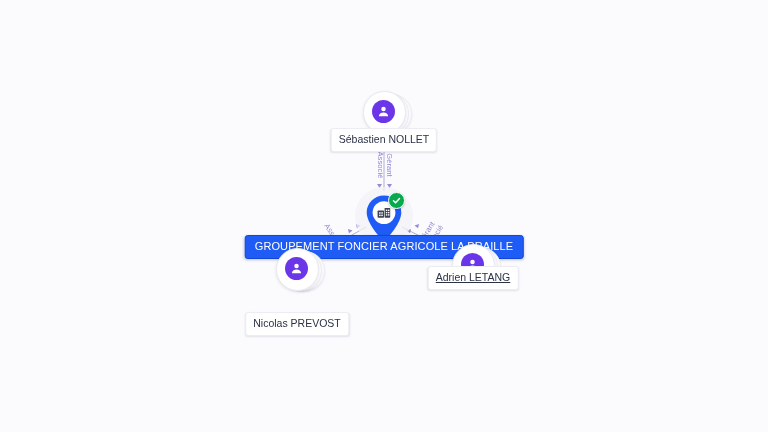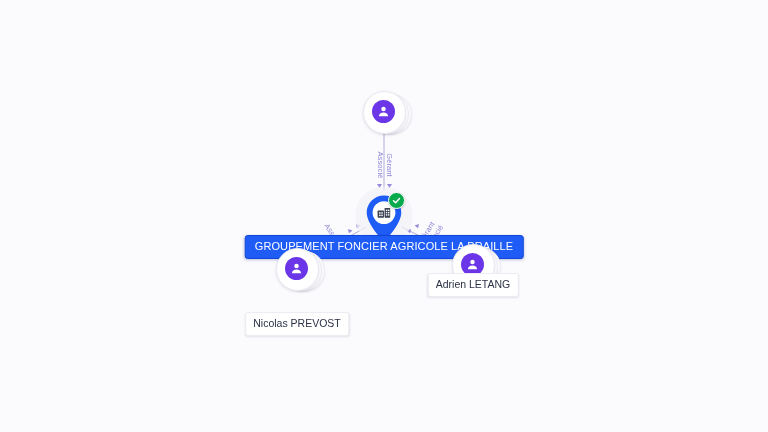--- a/index.html
+++ b/index.html
@@ -206,20 +206,21 @@
       <div class="stack-ring r2"></div>
       <div class="stack-ring r1"></div>
       <div class="avatar-disc">
         <svg width="15" height="15" viewBox="0 0 24 24" fill="#ffffff" xmlns="http://www.w3.org/2000/svg">
           <circle cx="12" cy="8" r="3.6"></circle>
           <path d="M4.6 19.4c0-3.9 3.3-6 7.4-6s7.4 2.1 7.4 6z"></path>
         </svg>
       </div>
     </div>
   </div>
+  <div class="name-chip" style="left:384px; top:128px;">Sébastien NOLLET</div>
 
   <div class="node" style="left:384px; top:216px;">
     <div class="pin-halo"></div>
     <div class="pin-wrap">
       <svg width="42" height="50" viewBox="0 0 42 50" xmlns="http://www.w3.org/2000/svg">
         <path d="M21 1.6C11.4 1.6 3.7 9.2 3.7 18.6c0 10.2 12.6 24.4 16.1 28.2a1.6 1.6 0 0 0 2.4 0C25.7 43 38.3 28.8 38.3 18.6 38.3 9.2 30.6 1.6 21 1.6z" fill="#1f5cf5"></path>
         <circle cx="21" cy="18.6" r="11.4" fill="#ffffff"></circle>
         <g fill="#3b4252">
           <rect x="14.6" y="16.6" width="6.4" height="7.2" rx="0.7"></rect>
           <rect x="21.6" y="13.9" width="5.6" height="9.9" rx="0.7"></rect>
@@ -265,15 +266,15 @@
       <div class="stack-ring r2"></div>
       <div class="stack-ring r1"></div>
       <div class="avatar-disc">
         <svg width="15" height="15" viewBox="0 0 24 24" fill="#ffffff" xmlns="http://www.w3.org/2000/svg">
           <circle cx="12" cy="8" r="3.6"></circle>
           <path d="M4.6 19.4c0-3.9 3.3-6 7.4-6s7.4 2.1 7.4 6z"></path>
         </svg>
       </div>
     </div>
   </div>
-  <div class="name-chip" style="left:473px; top:273px;">Adrien LETANG</div>
+  <div class="name-chip" style="left:473px; top:266px;text-decoration:underline;">Adrien LETANG</div>
 
 </div>
 
 </body></html>

